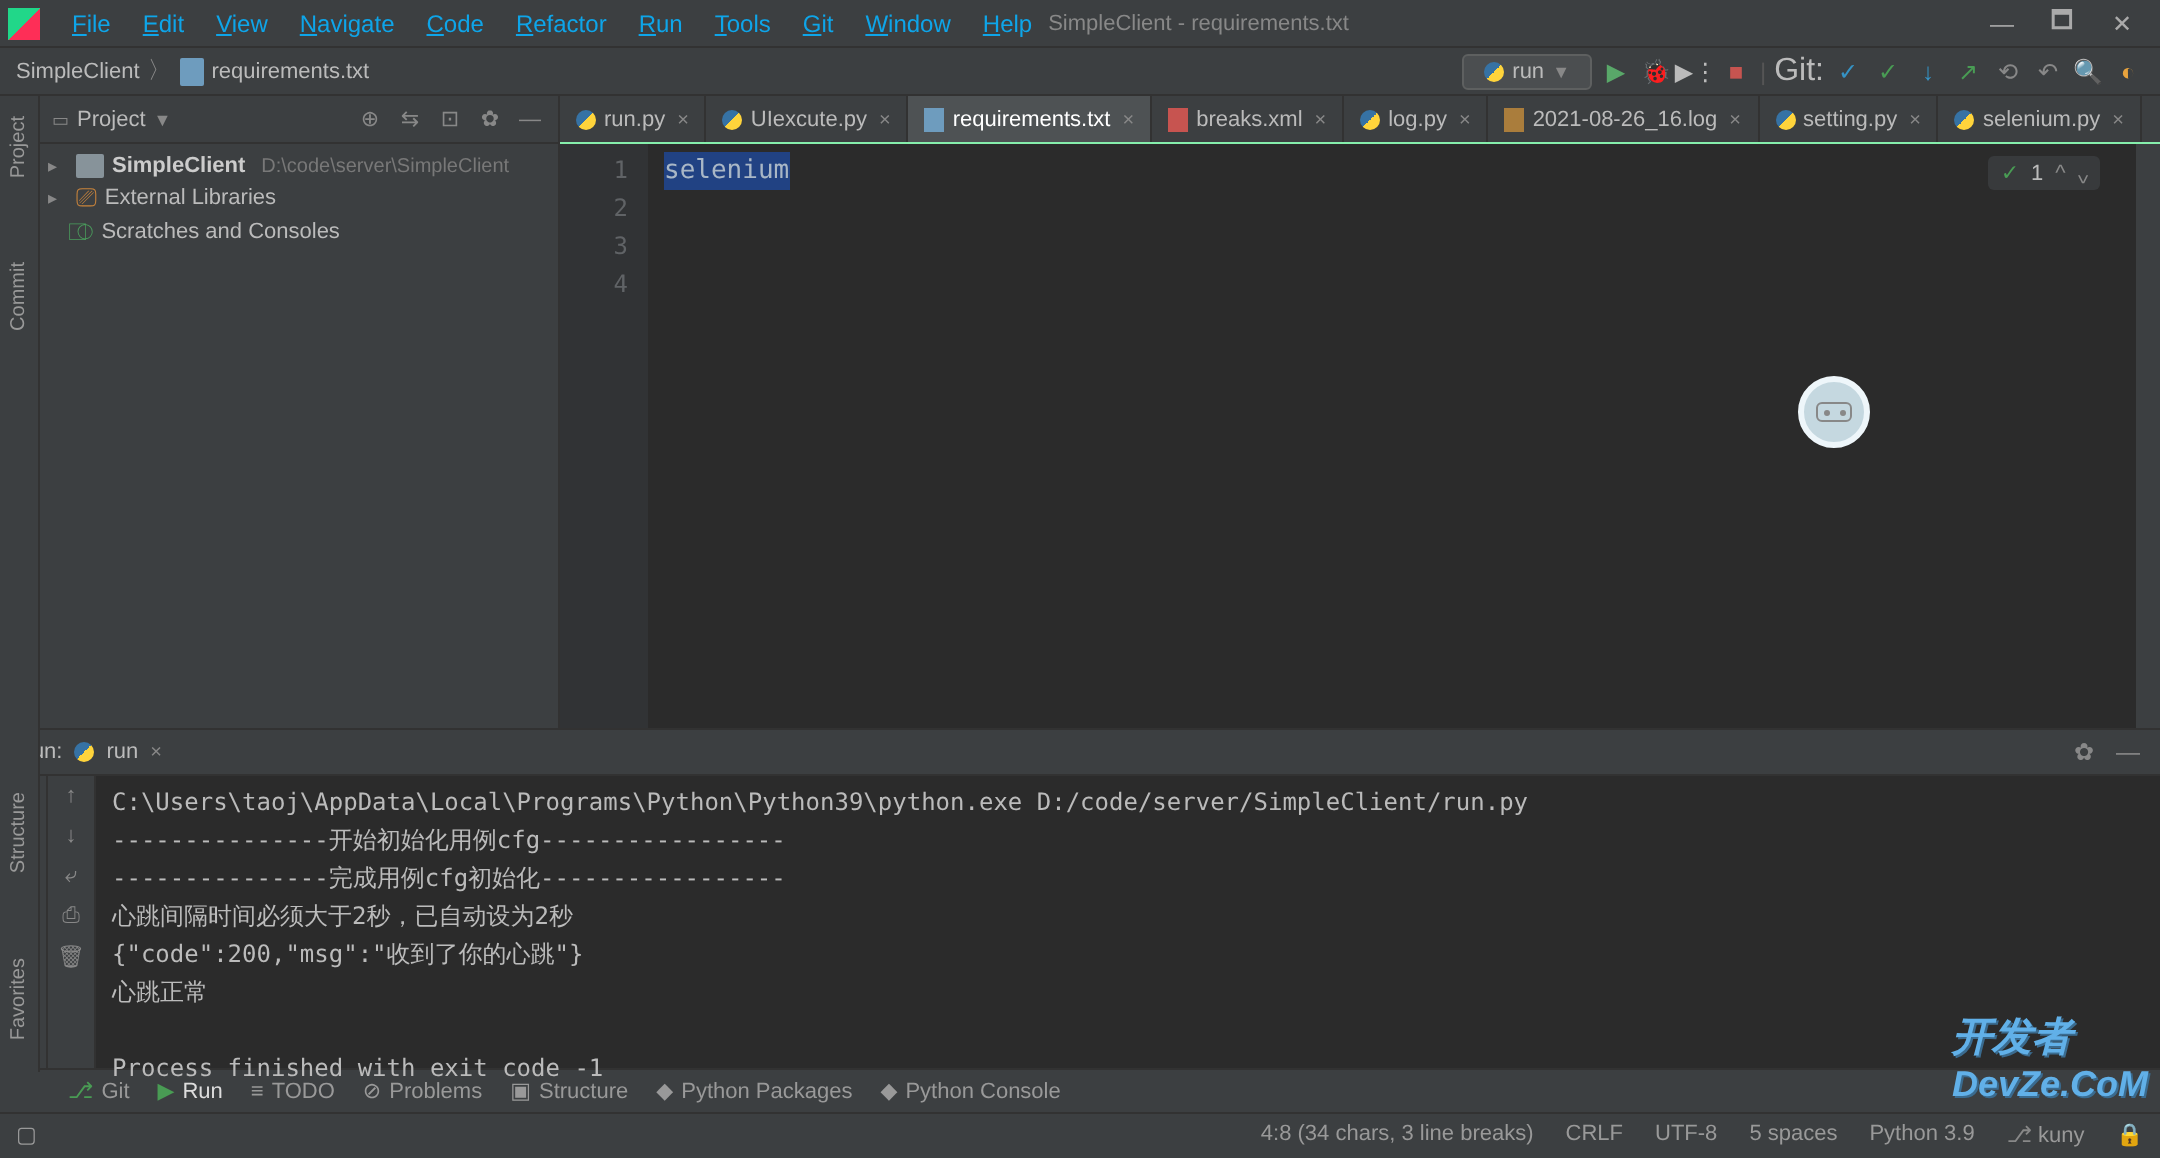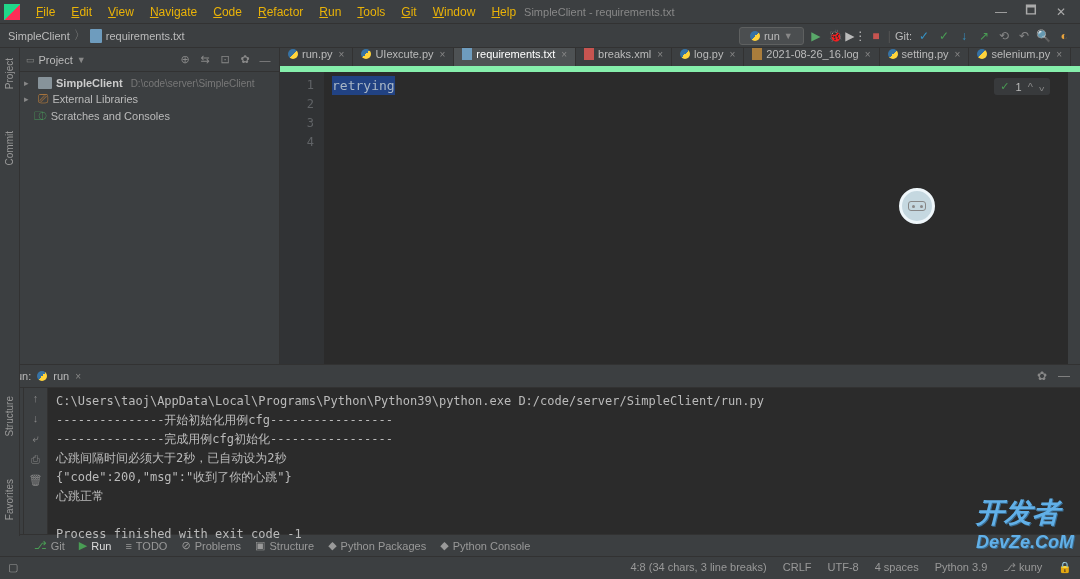--- a/index.html
+++ b/index.html
@@ -18,21 +18,21 @@
   display: flex;
   align-items: center;
   padding: 0 4px;
   border-bottom: 1px solid #323232;
 }
 .app-icon {
   width: 16px; height: 16px;
   background: linear-gradient(135deg, #21d789 50%, #fe2e57 50%);
   margin-right: 8px;
 }
-.menu-item { padding: 2px 8px; color: #eab308; cursor: pointer; }
+.menu-item { padding: 2px 8px; color: #0ea5e9; cursor: pointer; }
 .menu-item:first-letter { text-decoration: underline; }
 .title-text { color: #888; font-size: 11px; }
 .win-controls { margin-left: auto; display: flex; }
 .win-btn { width: 30px; height: 22px; display:flex; align-items:center; justify-content:center; color:#aaa; cursor:pointer;}
 .breadcrumb-bar {
   height: 24px;
   background: #3c3f41;
   display: flex;
   align-items: center;
   padding: 0 8px;
@@ -59,21 +59,21 @@
 .panel-header .dd { font-size:11px; color:#bbb; }
 .panel-icons { margin-left:auto; display:flex; gap:4px; }
 .tree { padding: 4px 0; font-size:11px;}
 .tree-row { display:flex; align-items:center; padding:1px 4px; gap:4px;}
 .tree-chevron { width:10px; color:#888; font-size:9px;}
 .tree-folder { width:14px; height:12px; background:#87939a; border-radius:1px; display:inline-block;}
 .tree-lib { color:#c7833c; font-size:13px;}
 .tree-scratch { color:#4a9c5c; font-size:12px;}
 .tree-path { color:#787878; font-size:10px; margin-left:4px;}
 .editor-area { flex:1; display:flex; flex-direction:column; background:#2b2b2b; position:relative;}
-.tab-bar { height:24px; background:#3c3f41; display:flex; align-items:flex-end; overflow:hidden; border-bottom:6px solid #86efac;}
+.tab-bar { height:24px; background:#3c3f41; display:flex; align-items:flex-start; overflow:hidden; border-bottom:1px solid #86efac;}
 .tab { height:24px; display:flex; align-items:center; padding:0 8px; gap:4px; background:#3c3f41; border-right:1px solid #323232; font-size:11px; color:#bbb; white-space:nowrap; cursor:pointer;}
 .tab.active { background:#4e5254; color:#fff;}
 .tab .close { color:#888; font-size:10px; margin-left:2px;}
 .py-icon { width:10px; height:10px; border-radius:50%; background: linear-gradient(135deg,#3672a4 50%, #ffd43b 50%); display:inline-block; flex-shrink:0;}
 .txt-icon { width:10px; height:12px; background:#6e9cbe; display:inline-block; flex-shrink:0;}
 .xml-icon { width:10px; height:12px; background:#c75450; display:inline-block; flex-shrink:0;}
 .log-icon { width:10px; height:12px; background:#aa7d3c; display:inline-block; flex-shrink:0;}
 .editor-body { flex:1; display:flex; position:relative;}
 .gutter { width:44px; background:#313335; text-align:right; padding:4px 10px 0 0; font-family:Consolas,monospace; font-size:12px; color:#606366;}
 .gutter div { height:19px; line-height:19px;}
@@ -86,21 +86,21 @@
 .run-panel-header { height:24px; background:#3c3f41; border-top:1px solid #323232; border-bottom:1px solid #323232; display:flex; align-items:center; padding:0 8px; gap:6px;}
 .run-panel { height:146px; display:flex; background:#2b2b2b;}
 .run-left-gutter { width:24px; background:#3c3f41; display:flex; flex-direction:column; align-items:center; padding-top:4px; gap:8px; border-right:1px solid #323232;}
 .run-left-gutter2 { width:24px; background:#3c3f41; display:flex; flex-direction:column; align-items:center; padding-top:4px; gap:8px; border-right:1px solid #323232;}
 .run-out { flex:1; font-family:Consolas,monospace; font-size:12px; color:#bbbbbb; padding:4px 8px; line-height:19px; white-space:pre;}
 .bottom-bar { height:22px; background:#3c3f41; border-top:1px solid #323232; display:flex; align-items:center; padding:0 8px; gap:14px; font-size:11px; color:#999;}
 .bottom-item { display:flex; align-items:center; gap:4px; cursor:pointer;}
 .status-bar { height:21px; background:#3c3f41; display:flex; align-items:center; padding:0 8px; gap:18px; font-size:11px; color:#999; border-top:1px solid #323232;}
 .status-right { margin-left:auto; display:flex; gap:16px; align-items:center;}
 .watermark { position:absolute; right:6px; bottom:26px; font-family: Arial Black, sans-serif; font-style: italic; pointer-events:none;}
-.watermark .wm1 { font-size:28px; font-weight:900; color:#61b0e8; text-shadow: 1px 1px 0 #3a6b8f;}
+.watermark .wm1 { font-size:20px; font-weight:900; color:#61b0e8; text-shadow: 1px 1px 0 #3a6b8f;}
 .watermark .wm2 { font-size:18px; font-weight:900; color:#61b0e8; text-shadow: 1px 1px 0 #3a6b8f;}
 .git-pull { color:#3592c4;} .git-push{color:#499c54;}
 .tiny-icon{font-size:12px;}
 </style>
 </head>
 <body>
 
 <div class="title-bar">
   <div class="app-icon"></div>
   <span class="menu-item">File</span>
@@ -131,21 +131,21 @@
     <div class="run-cfg-box">
       <span class="py-icon"></span>
       <span>run</span>
       <span style="color:#888;font-size:9px;">▼</span>
     </div>
     <span class="toolbar-icon run-icon-green">▶</span>
     <span class="toolbar-icon" style="color:#499c54">🐞</span>
     <span class="toolbar-icon" style="color:#bbb">▶⋮</span>
     <span class="toolbar-icon" style="color:#c75450">■</span>
     <span style="color:#555">|</span>
-    <span style="font-size:11px">Git:</span>
+    <span style="font-size:16px">Git:</span>
     <span class="toolbar-icon git-pull tiny-icon">✓</span>
     <span class="toolbar-icon git-push tiny-icon">✓</span>
     <span class="toolbar-icon git-pull tiny-icon">↓</span>
     <span class="toolbar-icon git-push tiny-icon">↗</span>
     <span class="toolbar-icon" style="color:#888">⟲</span>
     <span class="toolbar-icon" style="color:#888">↶</span>
     <span class="toolbar-icon" style="color:#bbb">🔍</span>
     <span class="toolbar-icon" style="color:#e8a33d;font-weight:bold">◐</span>
   </div>
 </div>
@@ -230,21 +230,21 @@
         </div>
     </div>
     <div class="editor-body">
       <div class="gutter">
         <div>1</div>
           <div>2</div>
           <div>3</div>
           <div>4</div>
       </div>
       <div class="code">
-        <div class="code-line"><span class="sel">retrying</span></div>
+        <div class="code-line"><span class="sel">selenium</span></div>
       </div>
       <div class="editor-overlay">
         <span style="color:#499c54">✓</span>
         <span>1</span>
         <span style="color:#888">^</span>
         <span style="color:#888;transform:rotate(180deg);display:inline-block">^</span>
       </div>
       <div class="right-scroll"></div>
     </div>
     <div class="mascot">
@@ -327,21 +327,21 @@
       <span>Python Console</span>
     </span>
 </div>
 
 <div class="status-bar">
   <span>▢</span>
   <div class="status-right">
     <span>4:8 (34 chars, 3 line breaks)</span>
     <span>CRLF</span>
     <span>UTF-8</span>
-    <span>4 spaces</span>
+    <span>5 spaces</span>
     <span>Python 3.9</span>
     <span><span style="color:#888">⎇ </span><span>kuny</span></span>
     <span>🔒</span>
   </div>
 </div>
 
 <div class="watermark">
   <div class="wm1">开发者</div>
   <div class="wm2">DevZe.CoM</div>
 </div>

